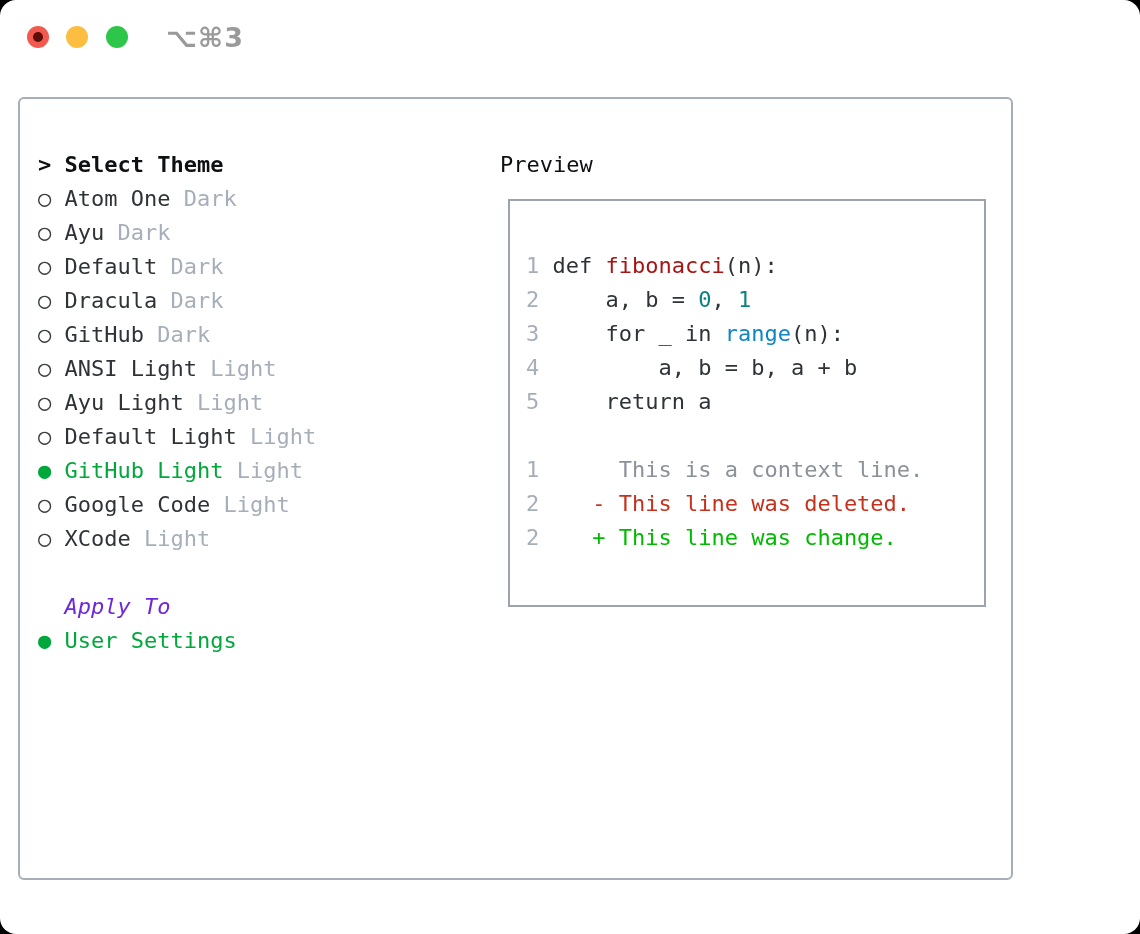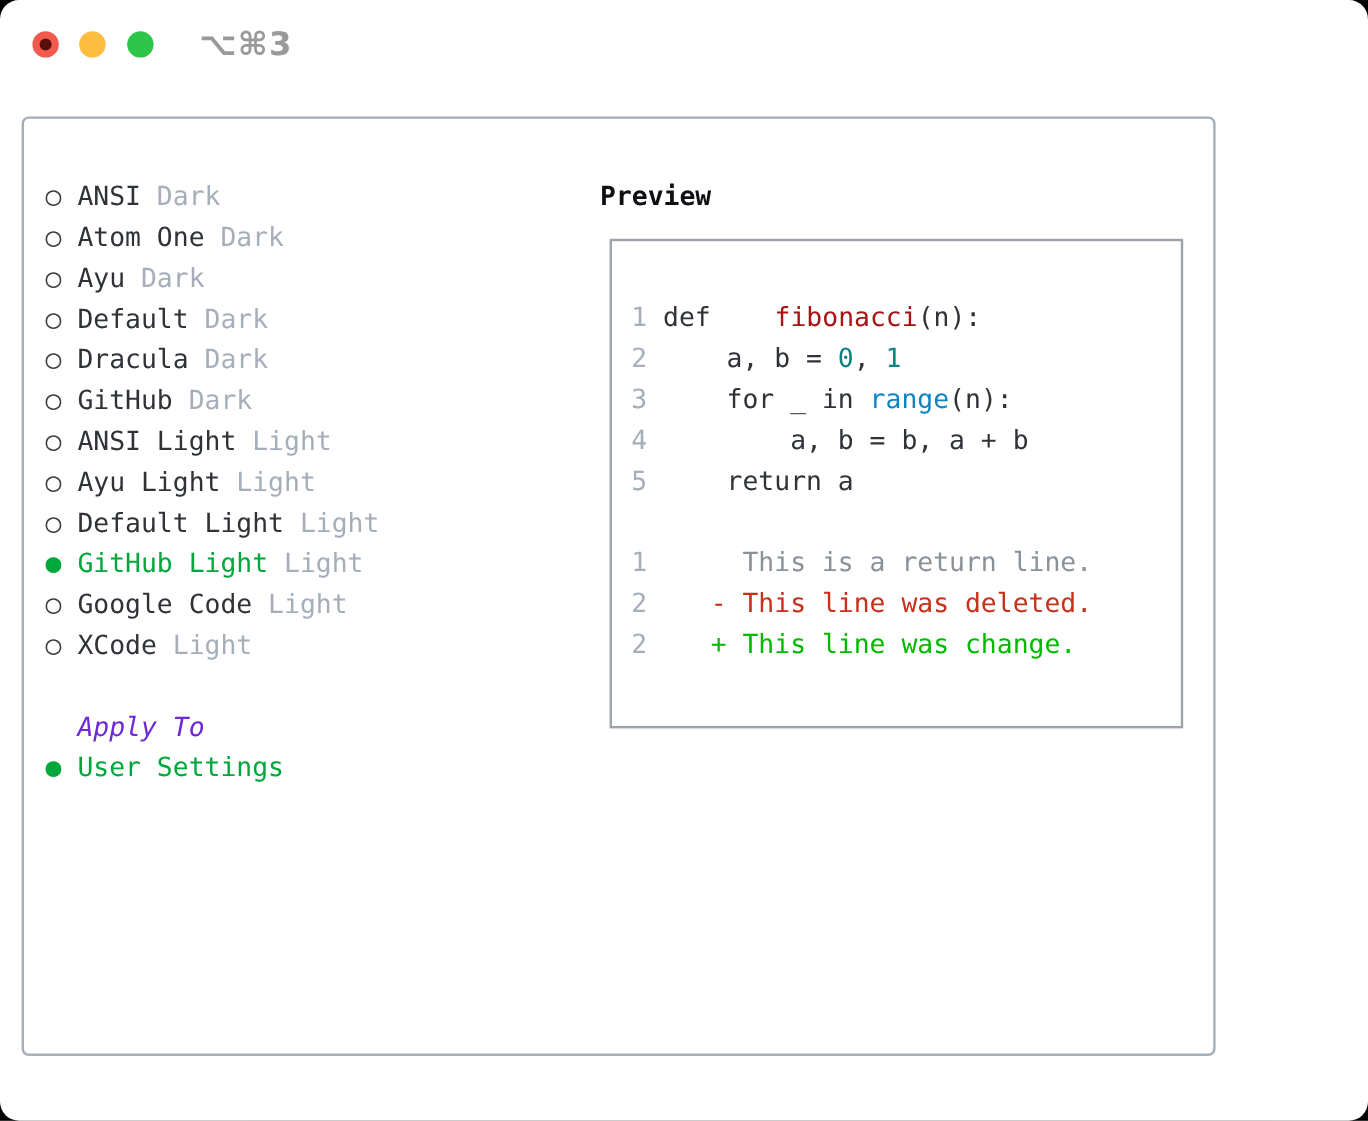--- a/index.html
+++ b/index.html
@@ -48,34 +48,34 @@
   
   .left-col{position:absolute;left:18px;top:49px;}
   .apply-header{padding-left:2ch;color:#6d28d9;font-style:italic;}
   .hint{
     width:420px;color:#a6aeba;font-size:22px;line-height:34px;
     white-space:normal;
   }
   
   .preview-header{
     position:absolute;left:480px;top:49px;
-    font-size:22px;line-height:34px;font-weight:bold;color:#0e1013;
+    font-size:22px;line-height:34px;font-weight:normal;color:#0e1013;
   }
   .preview-box{
     position:absolute;left:488px;top:100px;
     width:478px;height:408px;
     box-sizing:border-box;
     border:2px solid #9ba3ad;
     background:#fff;
     padding:48px 16px;
     overflow:hidden;
   }
   .code-line{white-space:pre;line-height:34px;font-size:22px;color:#2f3338;}
   .ln{display:inline-block;width:2ch;color:#a6aeba;}
-  .c-fn{color:#a81414;margin-left:40px;}
+  .c-fn{color:#a81414;}
   .c-num{color:#0e8181;}
   .c-blt{color:#0d84c4;}
   .c-ctx{color:#8b9199;}
   .c-del{color:#c7301b;}
   .c-add{color:#00ba00;}
 </style>
 </head>
 <body>
 
 <div class="window">
@@ -84,22 +84,22 @@
     <div class="tl tl-close"></div>
     <div class="tl tl-min"></div>
     <div class="tl tl-zoom"></div>
     <div class="win-title">⌥⌘3</div>
   </div>
 
   <div class="panel">
 
     <div class="left-col">
 
+      <div class="row"><span class="marker bold">&gt;</span><span class="bold">Select Theme</span></div>
 
-      <div class="row"><span class="marker">○</span><span class="opt-name">ANSI</span><span class="variant">Dark</span></div>
 
       <div class="row"><span class="marker">○</span><span class="opt-name">Atom One</span><span class="variant">Dark</span></div>
 
       <div class="row"><span class="marker">○</span><span class="opt-name">Ayu</span><span class="variant">Dark</span></div>
 
       <div class="row"><span class="marker">○</span><span class="opt-name">Default</span><span class="variant">Dark</span></div>
 
       <div class="row"><span class="marker">○</span><span class="opt-name">Dracula</span><span class="variant">Dark</span></div>
 
       <div class="row"><span class="marker">○</span><span class="opt-name">GitHub</span><span class="variant">Dark</span></div>
@@ -136,21 +136,21 @@
       <div class="code-line"><span class="ln">2</span><span>    a, b = </span><span class="c-num">0</span><span>, </span><span class="c-num">1</span></div>
 
       <div class="code-line"><span class="ln">3</span><span>    for _ in </span><span class="c-blt">range</span><span>(n):</span></div>
 
       <div class="code-line"><span class="ln">4</span><span>        a, b = b, a + b</span></div>
 
       <div class="code-line"><span class="ln">5</span><span>    return a</span></div>
 
       <div class="spacer"></div>
 
-      <div class="code-line"><span class="ln">1</span><span class="c-ctx">     This is a return line.</span></div>
+      <div class="code-line"><span class="ln">1</span><span class="c-ctx">     This is a context line.</span></div>
 
       <div class="code-line"><span class="ln">2</span><span class="c-del">   - This line was deleted.</span></div>
 
       <div class="code-line"><span class="ln">2</span><span class="c-add">   + This line was change.</span></div>
 
     </div>
 
   </div>
 </div>
 

